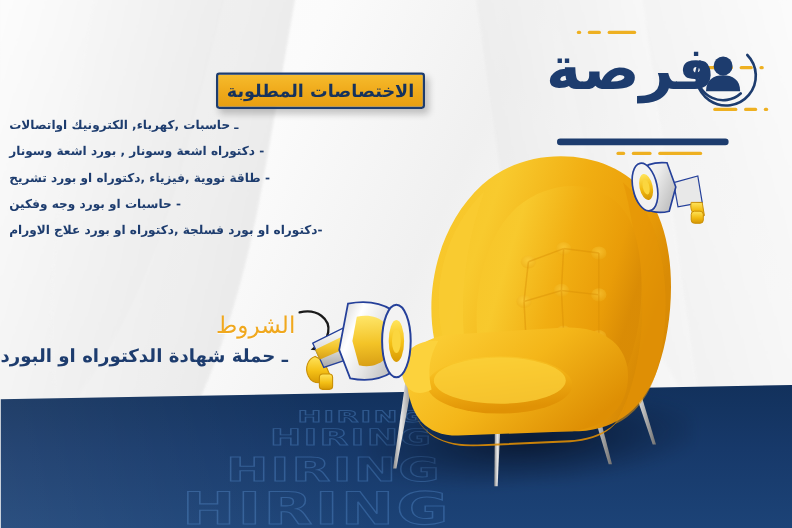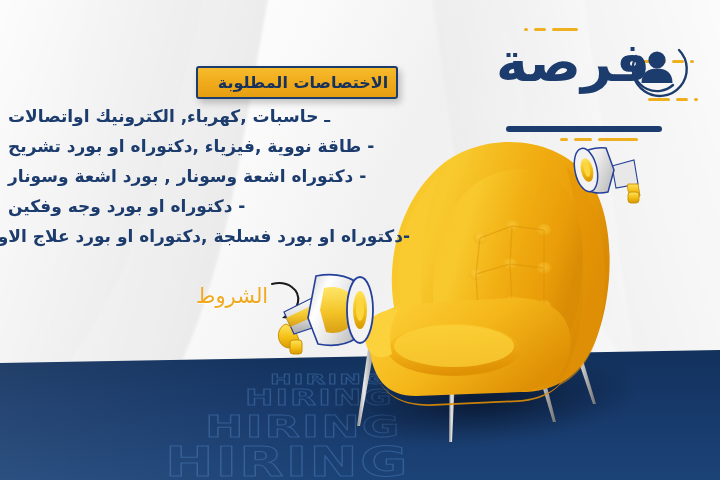--- a/index.html
+++ b/index.html
@@ -157,42 +157,41 @@
     width: 186px;
     height: 29px;
     background: linear-gradient(180deg, #f6bb2c 0%, #efa91a 55%, #e79f12 100%);
     border: 2px solid #1d3c6e;
     border-radius: 3px;
     box-shadow: 3px 4px 7px rgba(0,0,0,0.22);
     display: flex;
     align-items: center;
     justify-content: center;
     direction: rtl;
-    padding-left: 12px;
   }
   .title-banner span {
     color: #16325c;
     font-size: 16px;
     font-weight: 700;
     letter-spacing: 0;
     line-height: 1;
   }
 
   
   .req-list {
     position: absolute;
     left: 0;
     top: 108px;
     width: 410px;
     direction: rtl;
     text-align: left;
   }
   .req-line {
     color: #1d3c6e;
-    font-size: 17px;
+    font-size: 11px;
     font-weight: 600;
     line-height: 1;
     padding: 0 0 0 8px;
     margin-bottom: 13px;
     white-space: nowrap;
     text-align: left;
     direction: rtl;
   }
 
   
@@ -386,35 +385,36 @@
       </svg>
     </div>
   </div>
 
   <div class="title-banner">
     <span>الاختصاصات المطلوبة</span>
   </div>
 
   <div class="req-list">
     <div class="req-line">ـ حاسبات ,كهرباء, الكترونيك اواتصالات</div>
+    <div class="req-line">- دكتوراه اشعة وسونار , بورد اشعة وسونار</div>
     <div class="req-line">- طاقة نووية ,فيزياء ,دكتوراه او بورد تشريح</div>
-    <div class="req-line">- دكتوراه اشعة وسونار , بورد اشعة وسونار</div>
-    <div class="req-line">- دكتوراه او بورد وجه وفكين</div>
+    <div class="req-line">- حاسبات او بورد وجه وفكين</div>
     <div class="req-line">-دكتوراه او بورد فسلجة ,دكتوراه او بورد علاج الاورام</div>
   </div>
 
   <div class="cond-heading">الشروط</div>
 
   <div class="cond-arrow">
     <svg width="36" height="44" viewBox="0 0 36 44">
       <path d="M4,6 C20,2 32,12 30,24 C29,30 25,34 21,36" fill="none" stroke="#1a1a1a" stroke-width="2.1" stroke-linecap="round"></path>
       <polygon points="24,31 14,40 25,41" fill="#1a1a1a"></polygon>
     </svg>
   </div>
 
+  <div class="cond-line">ـ حملة شهادة الدكتوراه او البورد</div>
 
   <div class="mega mega-1">
     <svg width="112" height="100" viewBox="0 0 112 100">
       <defs>
         <linearGradient id="coneG" x1="0" y1="0" x2="1" y2="0.5">
           <stop offset="0%" stop-color="#cfcfcf"></stop>
           <stop offset="30%" stop-color="#ffffff"></stop>
           <stop offset="62%" stop-color="#e4e4e4"></stop>
           <stop offset="100%" stop-color="#b9b9b9"></stop>
         </linearGradient>

